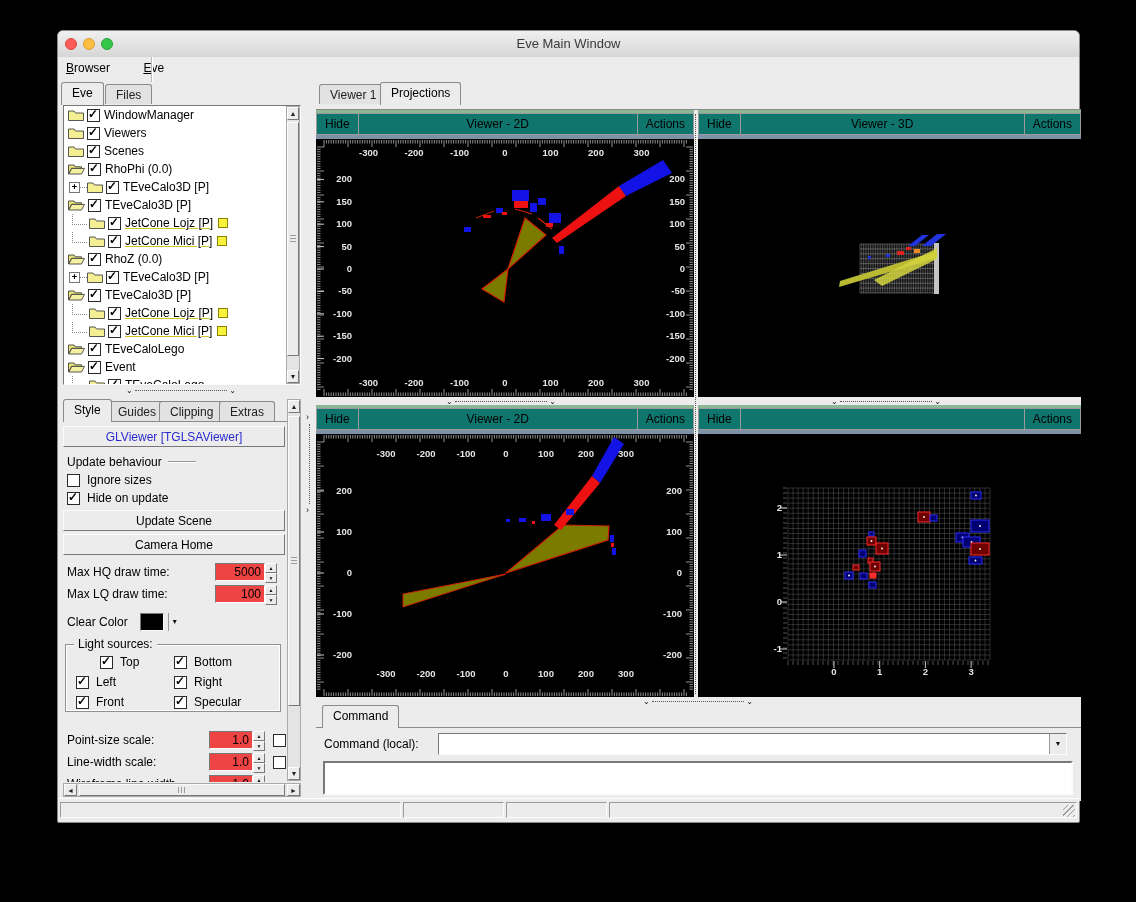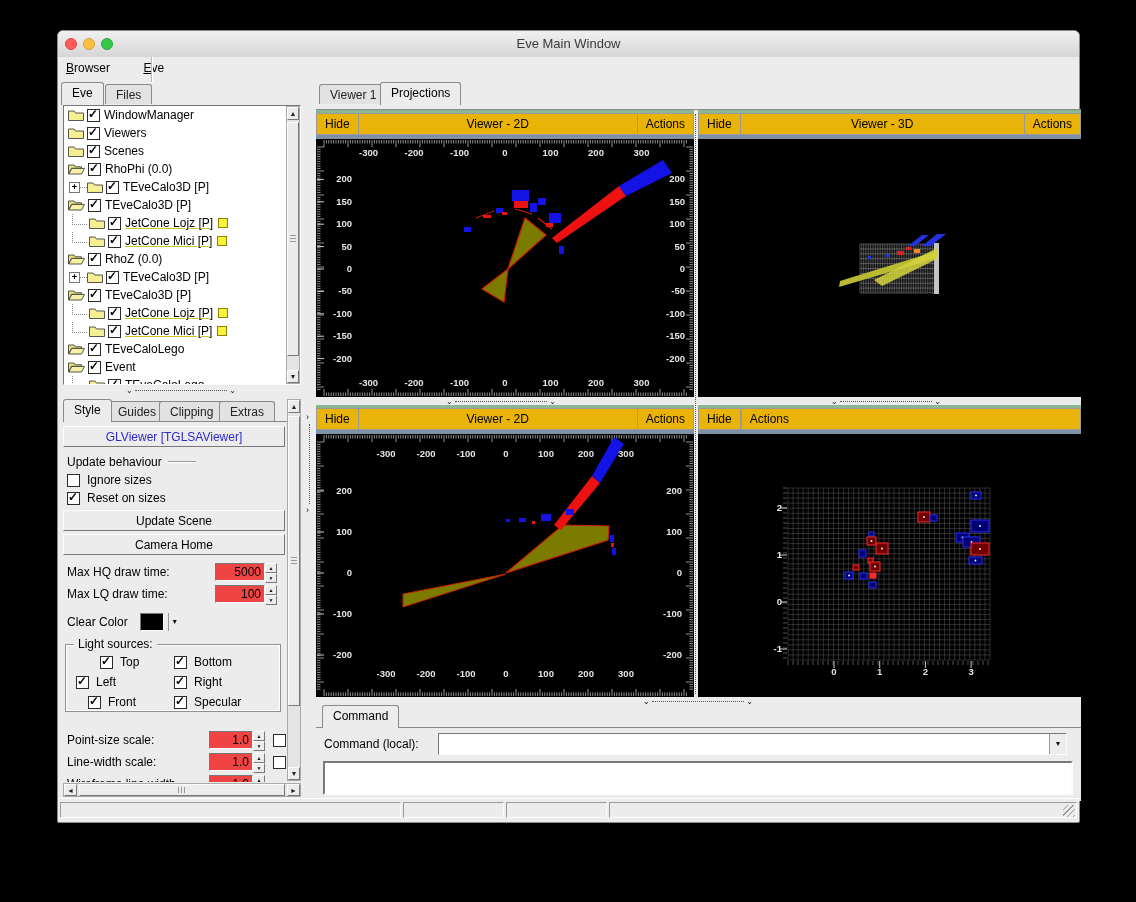--- a/index.html
+++ b/index.html
@@ -74,22 +74,22 @@
   .spin .btns{width:12px;display:flex;flex-direction:column;}
   .spin .btns span{flex:1;font-size:5px;line-height:8px;text-align:center;background:#ececec;
     border:1px solid;border-color:#fcfcfc #787878 #787878 #fcfcfc;box-sizing:border-box;color:#111;}
   .group{position:absolute;border:1px solid #909090;box-shadow:inset 0 0 0 1px #fff;}
   .legend{position:absolute;top:-8px;left:8px;background:#ececec;padding:0 4px;}
   .swatch{width:22px;height:16px;background:#000;border:1px solid;border-color:#787878 #fcfcfc #fcfcfc #787878;}
   .drop-arr{width:12px;height:18px;font-size:7px;text-align:center;line-height:18px;border-left:1px solid #999;margin-left:4px;color:#111;}
   
   .vpanel{position:absolute;box-sizing:border-box;}
   .strip-g{position:absolute;left:0;right:0;top:0;height:3px;}
-  .vhdr{position:absolute;left:0;right:0;top:3px;height:22px;background:#eab308;display:flex;
-    border:1px solid #9a9a9a;box-sizing:border-box;align-items:stretch;}
+  .vhdr{position:absolute;left:0;right:0;top:3px;height:22px;background:#0f766e;display:flex;
+    border:1px solid #9a9a9a;box-sizing:border-box;align-items:stretch;justify-content:space-between;}
   .vhdr .hbtn{padding:3px 8px 0 8px;border-right:1px solid #9a9a9a;}
   .vhdr .abtn{padding:3px 8px 0 8px;border-left:1px solid #9a9a9a;}
   .vhdr .ttl{flex:1;text-align:center;padding-top:3px;color:#000;}
   .strip-b{position:absolute;left:0;right:0;top:25px;height:4px;}
   .canvas{position:absolute;left:0;top:29px;background:#000;}
   svg text{font-family:"Liberation Sans",sans-serif;}
   
   .combo{position:absolute;height:22px;background:#fff;box-sizing:border-box;display:flex;
     border:1px solid;border-color:#787878 #fcfcfc #fcfcfc #787878;}
   .combo .val{flex:1;}
@@ -318,21 +318,21 @@
           <div class="prow" style="top:30px;width:216px;">
             <span class="plabel">Update behaviour</span>
             <span style="width:28px;border-top:1px solid #999;border-bottom:1px solid #fff;margin-left:6px;"></span>
           </div>
           <div class="prow" style="top:48px;">
             <span class="cb"></span>
             <span class="plabel" style="margin-left:7px;">Ignore sizes</span>
           </div>
           <div class="prow" style="top:66px;">
             <span class="cb on"></span>
-            <span class="plabel" style="margin-left:7px;">Reset on sizes</span>
+            <span class="plabel" style="margin-left:7px;">Hide on update</span>
           </div>
 
           <div class="wide-btn out" style="top:88px;">Update Scene</div>
           <div class="wide-btn out" style="top:112px;">Camera Home</div>
 
           <div class="prow" style="top:140px;">
             <span class="plabel" style="width:124px;">Max HQ draw time:</span>
             <span class="spin">
               <span class="fld">5000</span>
               <span class="btns">
@@ -369,21 +369,21 @@
               <span class="plabel" style="margin-left:7px;">Bottom</span>
             </div>
             <div class="prow" style="top:27px;left:10px;">
               <span class="cb on"></span>
               <span class="plabel" style="margin-left:7px;">Left</span>
             </div>
             <div class="prow" style="top:27px;left:108px;">
               <span class="cb on"></span>
               <span class="plabel" style="margin-left:7px;">Right</span>
             </div>
-            <div class="prow" style="top:47px;left:10px;margin-left:12px;">
+            <div class="prow" style="top:47px;left:10px;">
               <span class="cb on"></span>
               <span class="plabel" style="margin-left:7px;">Front</span>
             </div>
             <div class="prow" style="top:47px;left:108px;">
               <span class="cb on"></span>
               <span class="plabel" style="margin-left:7px;">Specular</span>
             </div>
           </div>
 
           <div class="prow" style="top:308px;">

